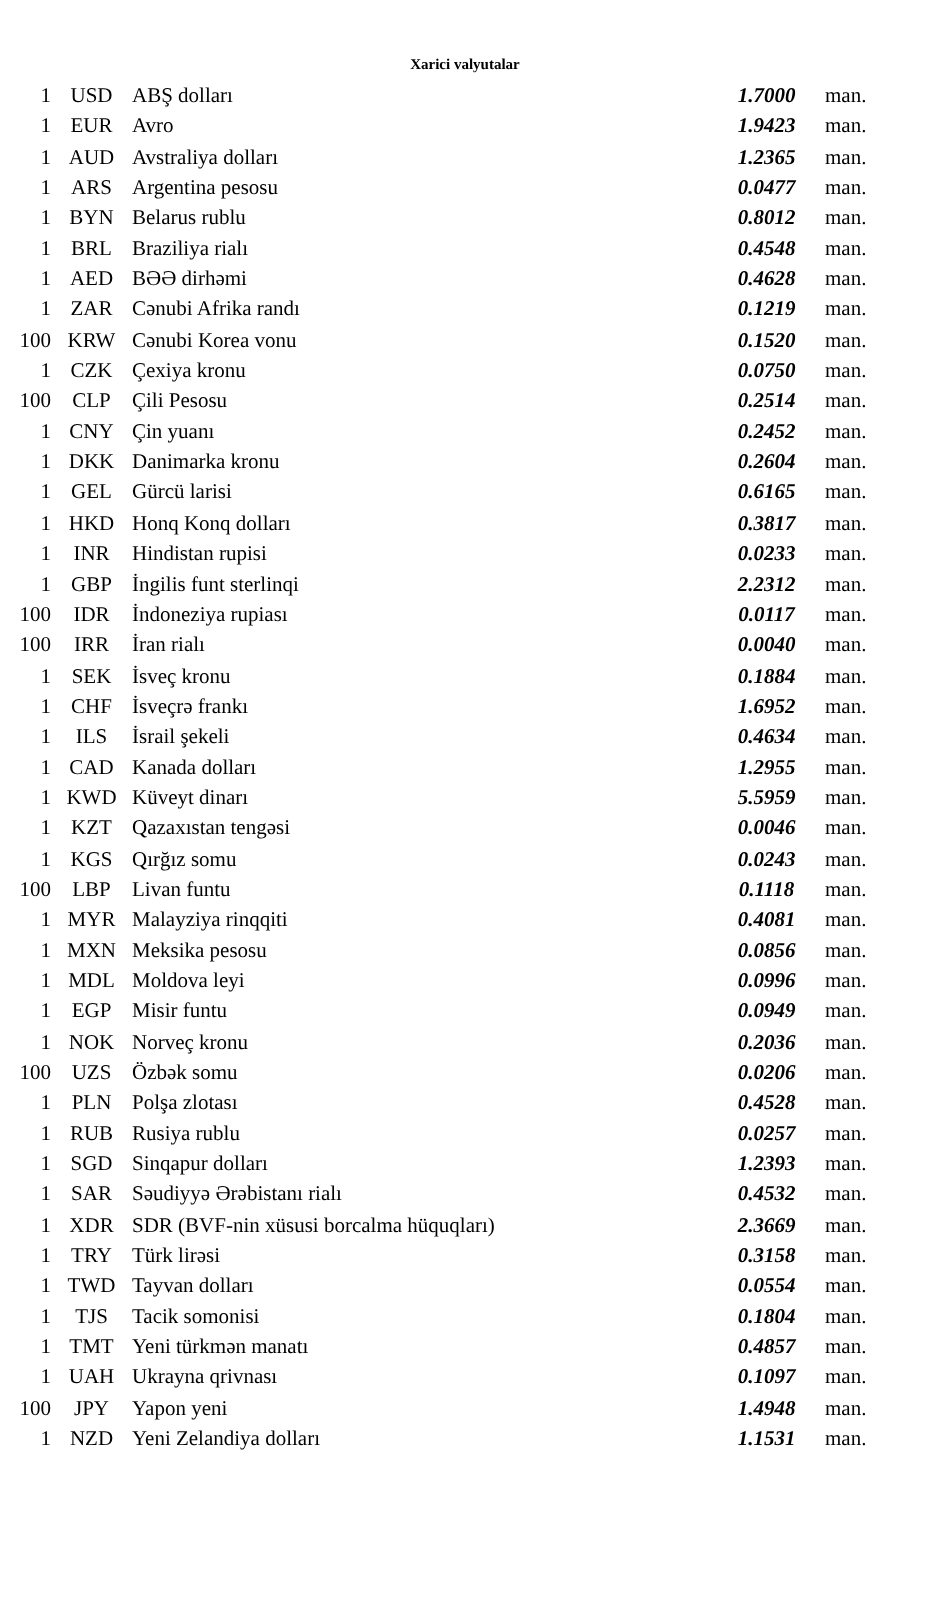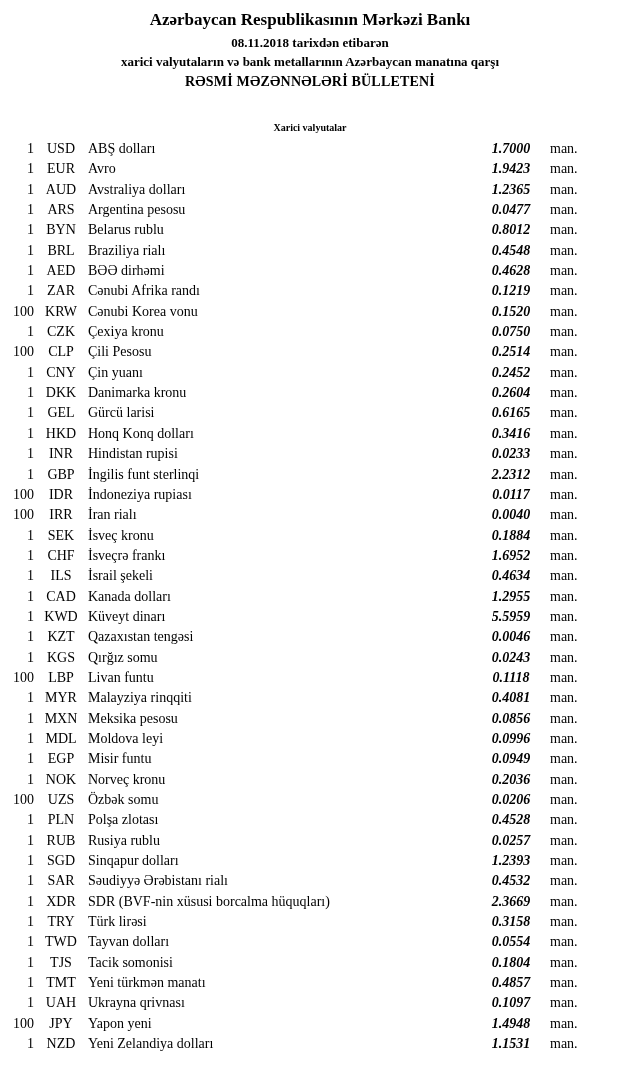--- a/index.html
+++ b/index.html
@@ -58,26 +58,20 @@
   td.qty   { width: 26px; text-align: right; }
   td.code  { width: 54px; text-align: center; }
   td.name  { text-align: left; padding-left: 6px; }
   td.rate  { width: 78px; text-align: center; font-weight: bold; font-style: italic; }
   td.unit  { width: 50px; text-align: left; padding-left: 8px; }
 </style>
 </head>
 <body>
 
 <div class="doc">
-  <div class="header">
-    <div class="title">Azərbaycan Respublikasının Mərkəzi Bankı</div>
-    <div class="dateline">08.11.2018 tarixdən etibarən</div>
-    <div class="subtitle">xarici valyutaların və bank metallarının Azərbaycan manatına qarşı</div>
-    <div class="bulletin">RƏSMİ MƏZƏNNƏLƏRİ BÜLLETENİ</div>
-  </div>
 
   <div class="section-title">Xarici valyutalar</div>
 
   <table class="rates">
     <tbody>
   <tr>
     <td class="qty">1</td>
     <td class="code">USD</td>
     <td class="name">ABŞ dolları</td>
     <td class="rate">1.7000</td>
@@ -185,21 +179,21 @@
     <td class="code">GEL</td>
     <td class="name">Gürcü larisi</td>
     <td class="rate">0.6165</td>
     <td class="unit">man.</td>
   </tr>
 
   <tr>
     <td class="qty">1</td>
     <td class="code">HKD</td>
     <td class="name">Honq Konq dolları</td>
-    <td class="rate">0.3416</td>
+    <td class="rate">0.3817</td>
     <td class="unit">man.</td>
   </tr>
 
   <tr>
     <td class="qty">1</td>
     <td class="code">INR</td>
     <td class="name">Hindistan rupisi</td>
     <td class="rate">0.0233</td>
     <td class="unit">man.</td>
   </tr>

